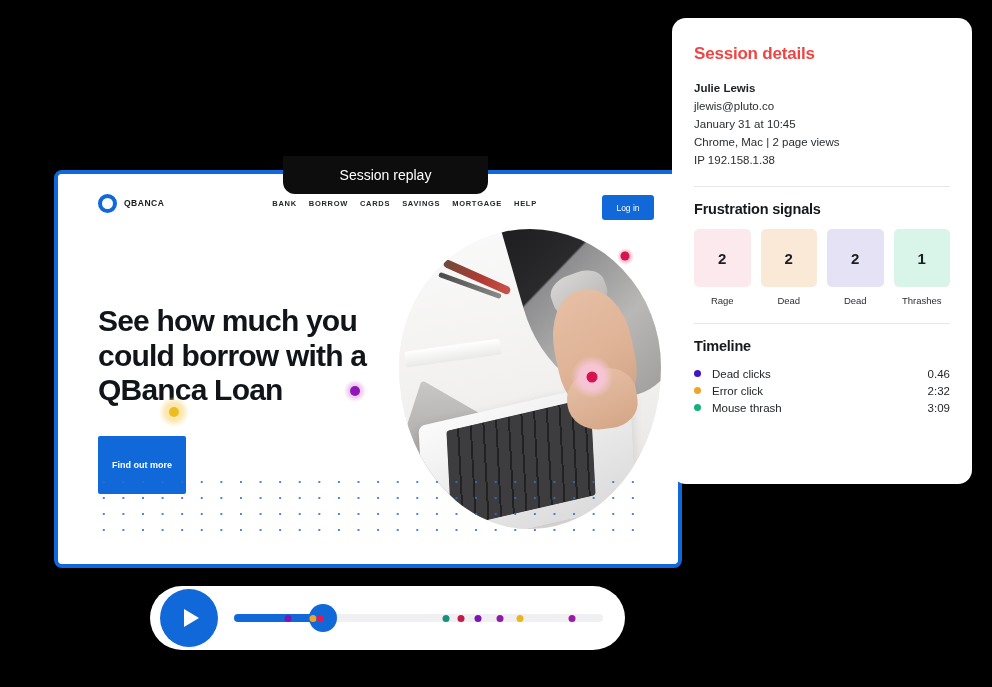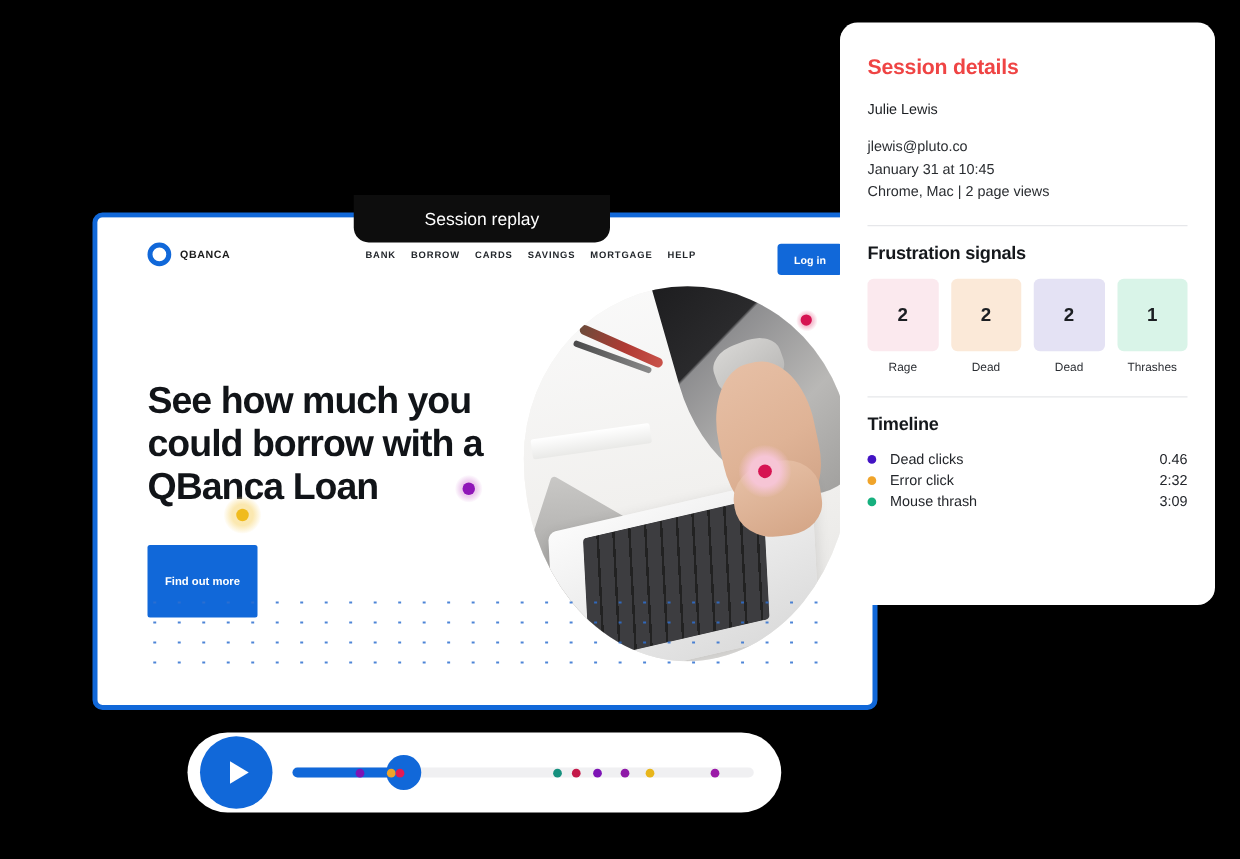--- a/index.html
+++ b/index.html
@@ -6,21 +6,21 @@
   html, body {
     width: 992px; height: 687px;
     background: #000000;
     font-family: "Liberation Sans", sans-serif;
     overflow: hidden;
   }
   #stage { position: relative; width: 992px; height: 687px; background:#000; }
 
   
   #browser-frame {
-    position: absolute; left: 74px; top: 170px;
+    position: absolute; left: 54px; top: 170px;
     width: 628px; height: 398px;
     background: #ffffff;
     border: 4px solid #1168d9;
     border-radius: 8px;
     overflow: hidden;
   }
   #site-nav {
     position: absolute; left: 0; top: 0; width: 100%; height: 58px;
     background: #ffffff;
     display: flex; align-items: center;
@@ -38,21 +38,21 @@
     margin-left: 108px;
   }
   .nav-link {
     font-size: 7.5px; font-weight: bold; letter-spacing: .7px;
     color: #23272c; text-decoration: none; white-space: nowrap;
   }
   #login-button {
     position: absolute; right: 24px; top: 21px;
     width: 52px; height: 25px; border-radius: 3px;
     background: #1168d9; color: #fff; border: none;
-    font-family: inherit; font-size: 8.5px; font-weight: bold;
+    font-family: inherit; font-size: 8.5px; font-weight: normal;
     cursor: pointer;
   }
 
   
   #hero-copy { position: absolute; left: 40px; top: 130px; width: 310px; }
   #hero-headline {
     font-size: 30px; line-height: 1.15; font-weight: bold;
     letter-spacing: -0.8px; color: #111418;
   }
   #cta-button {
@@ -181,21 +181,21 @@
     width: 300px; height: 466px;
     background: #ffffff;
     border-radius: 14px;
     padding: 26px 22px 0 22px;
     z-index: 8;
   }
   #details-title {
     font-size: 17px; font-weight: bold; color: #ef4444;
     letter-spacing: -0.2px; margin-bottom: 18px;
   }
-  #visitor-name { font-size: 11.5px; font-weight: normal; color: #1b1e22; margin-bottom: 15px; }
+  #visitor-name { font-size: 11.5px; font-weight: bold; color: #1b1e22; margin-bottom: 3px; }
   .meta-line { font-size: 11.5px; color: #2a2d31; line-height: 1.57; }
   .panel-rule { height: 1px; background: #e6e7ea; margin: 17px 0 14px 0; }
   #frustration-title, #timeline-title {
     font-size: 14.5px; font-weight: bold; color: #15181c; letter-spacing: -0.2px;
   }
   #signal-row { display: flex; gap: 10px; margin-top: 12px; }
   .signal-cell { width: 59px; text-align: center; }
   .signal-box {
     height: 58px; border-radius: 5px;
     display: flex; align-items: center; justify-content: center;
@@ -316,20 +316,21 @@
     <span id="session-tab-label">Session replay</span>
   </div>
 
   <div id="details-panel">
     <div id="details-title">Session details</div>
 
     <div id="visitor-name">Julie Lewis</div>
     <div class="meta-line">jlewis@pluto.co</div>
     <div class="meta-line">January 31 at 10:45</div>
     <div class="meta-line">Chrome, Mac | 2 page views</div>
+    <div class="meta-line">IP 192.158.1.38</div>
 
     <div class="panel-rule"></div>
 
     <div id="frustration-title">Frustration signals</div>
     <div id="signal-row">
         <div class="signal-cell">
           <div class="signal-box" style="background: rgb(251, 233, 238);">2</div>
           <div class="signal-label">Rage</div>
         </div>
         <div class="signal-cell">

